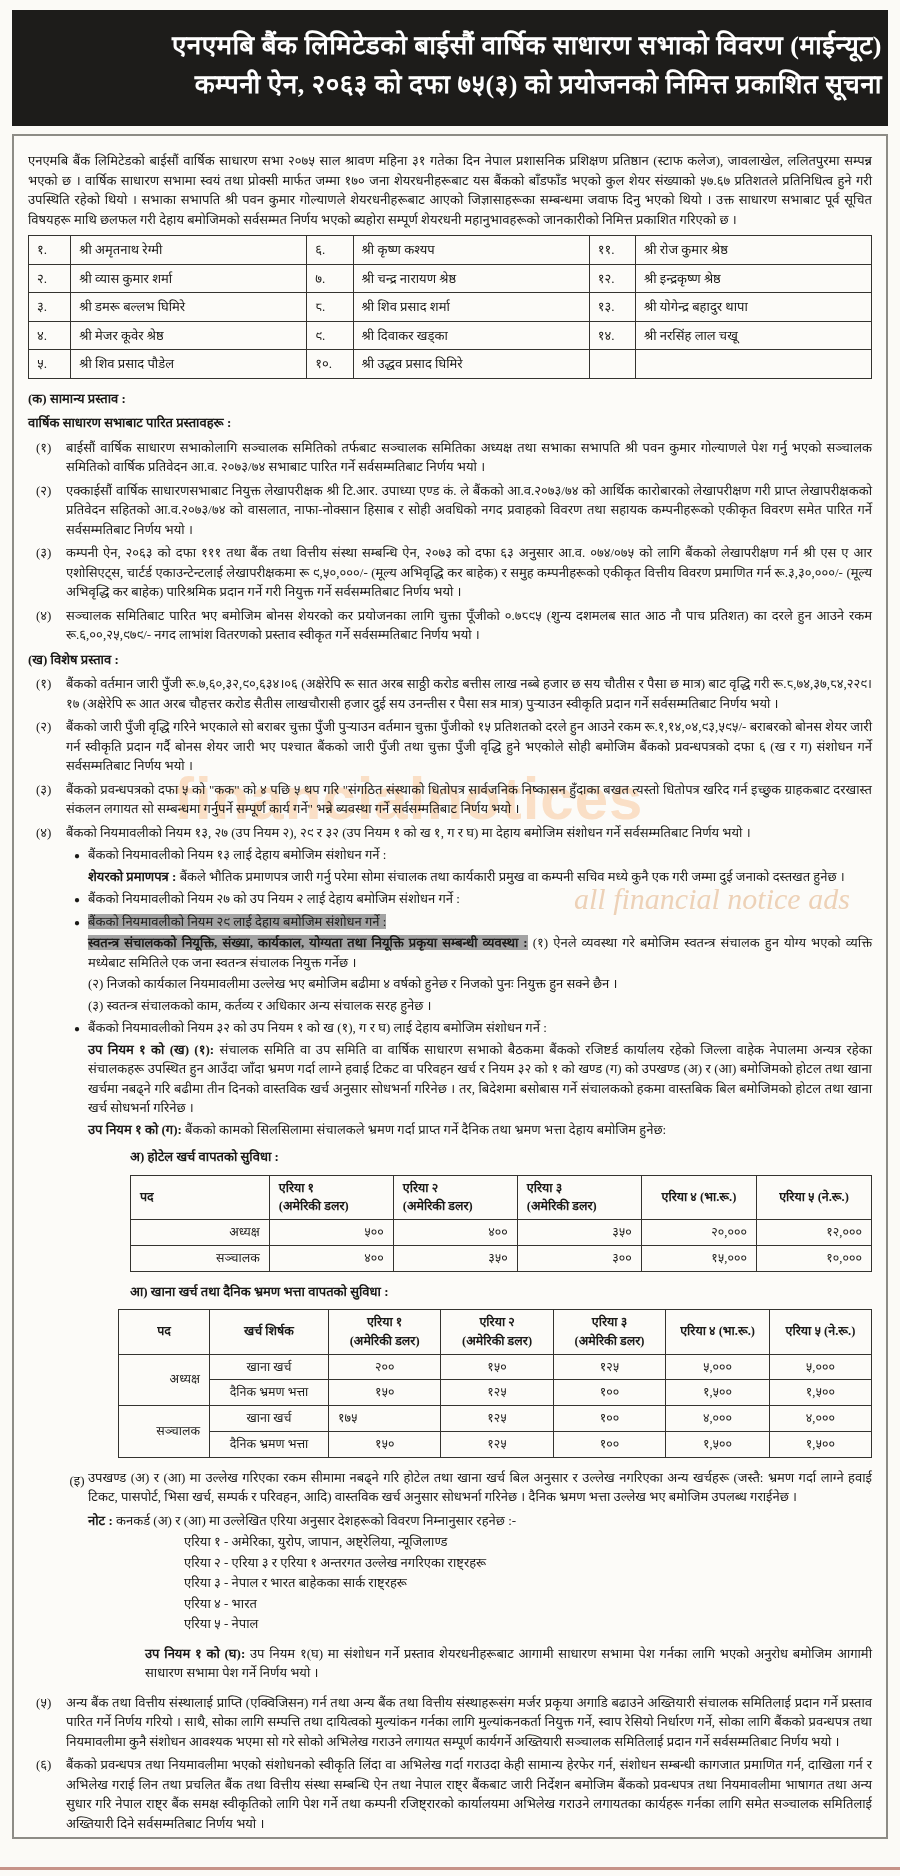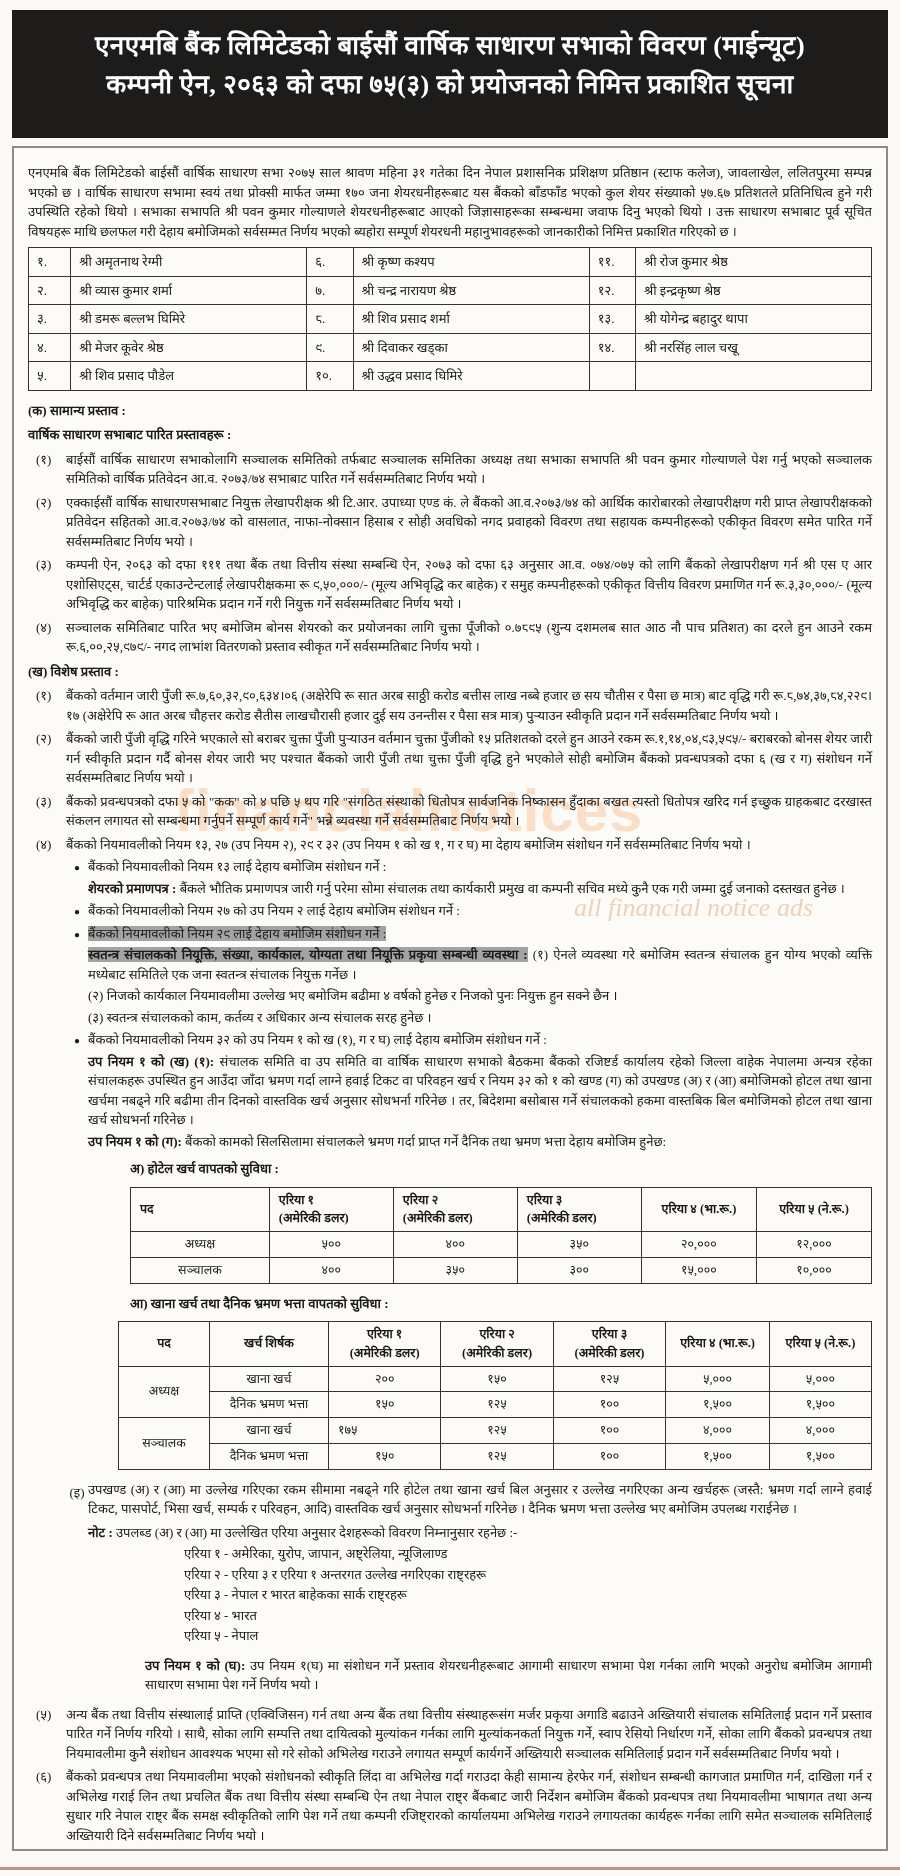--- a/index.html
+++ b/index.html
@@ -1,19 +1,19 @@
 <!DOCTYPE html>
 <html lang="ne"><head>
 <meta charset="utf-8">
 <style>
   html,body{margin:0;padding:0;}
   body{background:#d8d7d2;font-family:"Liberation Serif","DejaVu Serif",serif;color:#1b1a18;}
   .page{width:900px;min-height:1876px;margin:0 auto;background:#fbfaf6;position:relative;box-sizing:border-box;padding:10px 12px 14px;overflow:hidden;}
   .page::after{content:"";position:absolute;left:0;right:0;bottom:6px;height:3px;background:rgba(163,79,63,.6);}
-  .banner{background:#1d1c1a;color:#fff;text-align:center;padding:16px 6px 34px;}
+  .banner{background:#1d1c1a;color:#fff;text-align:right;padding:16px 6px 22px;}
   .banner-line{font-size:26px;font-weight:bold;line-height:1.5;letter-spacing:.5px;}
   .content{border:2px solid #8d8c86;margin-top:8px;background:#fcfbf8;padding:10px 14px 0;font-size:13px;line-height:1.5;position:relative;}
   .content>*{position:relative;z-index:1;}
   p{margin:5px 0;}
   .just{text-align:justify;}
   .bold{font-weight:bold;}
   
   table{border-collapse:collapse;}
   .attendees{width:100%;margin:6px 0 10px;}
   .attendees td{border:1px solid #34332f;padding:4px 8px;font-size:13px;}
@@ -27,30 +27,30 @@
   .b-row{display:flex;margin:3px 0 2px;}
   .b-dot{flex:0 0 22px;text-align:center;font-size:10px;padding-top:3px;}
   .b-body{flex:1;text-align:justify;}
   .sub{margin:2px 0 2px 22px;text-align:justify;}
   .hl{background:#a3a3a3;}
   
   .tbl-wrap{margin:8px 0 10px 64px;}
   .tbl-title{font-weight:bold;margin:8px 0 4px 64px;}
   .dt th,.dt td{border:1px solid #34332f;padding:3px 9px;font-size:12.5px;}
   .dt th{font-weight:bold;text-align:center;}
-  .dt td{text-align:center;}
+  .dt td{text-align:right;}
   .dt .pad-col{width:90px;}
   .hdr-sub{display:block;font-weight:bold;}
   .areas{margin:2px 0 2px 118px;}
   .areas div{margin:1px 0;}
   .indent2{margin-left:79px;text-align:justify;}
   .note-line{margin:4px 0 2px 22px;}
   
   .wm-mid{position:absolute;left:160px;top:618px;z-index:0;font-family:"Liberation Sans",sans-serif;font-weight:bold;font-size:60px;color:rgba(242,143,54,.26);letter-spacing:1px;white-space:nowrap;}
-  .wm-mid-script{position:absolute;left:560px;top:740px;z-index:0;font-style:italic;font-size:26px;color:rgba(216,148,84,.4);white-space:nowrap;}
+  .wm-mid-script{position:absolute;left:560px;top:740px;z-index:0;font-style:italic;font-size:30px;color:rgba(216,148,84,.4);white-space:nowrap;}
 </style>
 </head>
 <body>
 
 <div class="page">
 
   <div class="banner">
     <div class="banner-line">एनएमबि बैंक लिमिटेडको बाईसौं वार्षिक साधारण सभाको विवरण (माईन्यूट)</div>
     <div class="banner-line">कम्पनी ऐन, २०६३ को दफा ७५(३) को प्रयोजनको निमित्त प्रकाशित सूचना</div>
   </div>
@@ -268,21 +268,21 @@
             </tbody>
           </table>
         </div>
 
         <div class="b-row">
           <span class="b-dot" style="font-size:13px;">(इ)</span>
           <div class="b-body">उपखण्ड (अ) र (आ) मा उल्लेख गरिएका रकम सीमामा नबढ्ने गरि होटेल तथा खाना खर्च बिल अनुसार र उल्लेख नगरिएका अन्य खर्चहरू (जस्तै: भ्रमण गर्दा लाग्ने हवाई टिकट, पासपोर्ट, भिसा खर्च, सम्पर्क र परिवहन, आदि) वास्तविक खर्च अनुसार सोधभर्ना गरिनेछ । दैनिक भ्रमण भत्ता उल्लेख भए बमोजिम उपलब्ध गराईनेछ ।</div>
         </div>
 
         <div class="note-line">
-          <span class="bold">नोट :</span><span> उपलब्ड (अ) र (आ) मा उल्लेखित एरिया अनुसार देशहरूको विवरण निम्नानुसार रहनेछ :-</span>
+          <span class="bold">नोट :</span><span> कनकर्ड (अ) र (आ) मा उल्लेखित एरिया अनुसार देशहरूको विवरण निम्नानुसार रहनेछ :-</span>
         </div>
 
         <div class="areas">
           <div>एरिया १ - अमेरिका, युरोप, जापान, अष्ट्रेलिया, न्यूजिलाण्ड</div>
           <div>एरिया २ - एरिया ३ र एरिया १ अन्तरगत उल्लेख नगरिएका राष्ट्रहरू</div>
           <div>एरिया ३ - नेपाल र भारत बाहेकका सार्क राष्ट्रहरू</div>
           <div>एरिया ४ - भारत</div>
           <div>एरिया ५ - नेपाल</div>
         </div>
 

